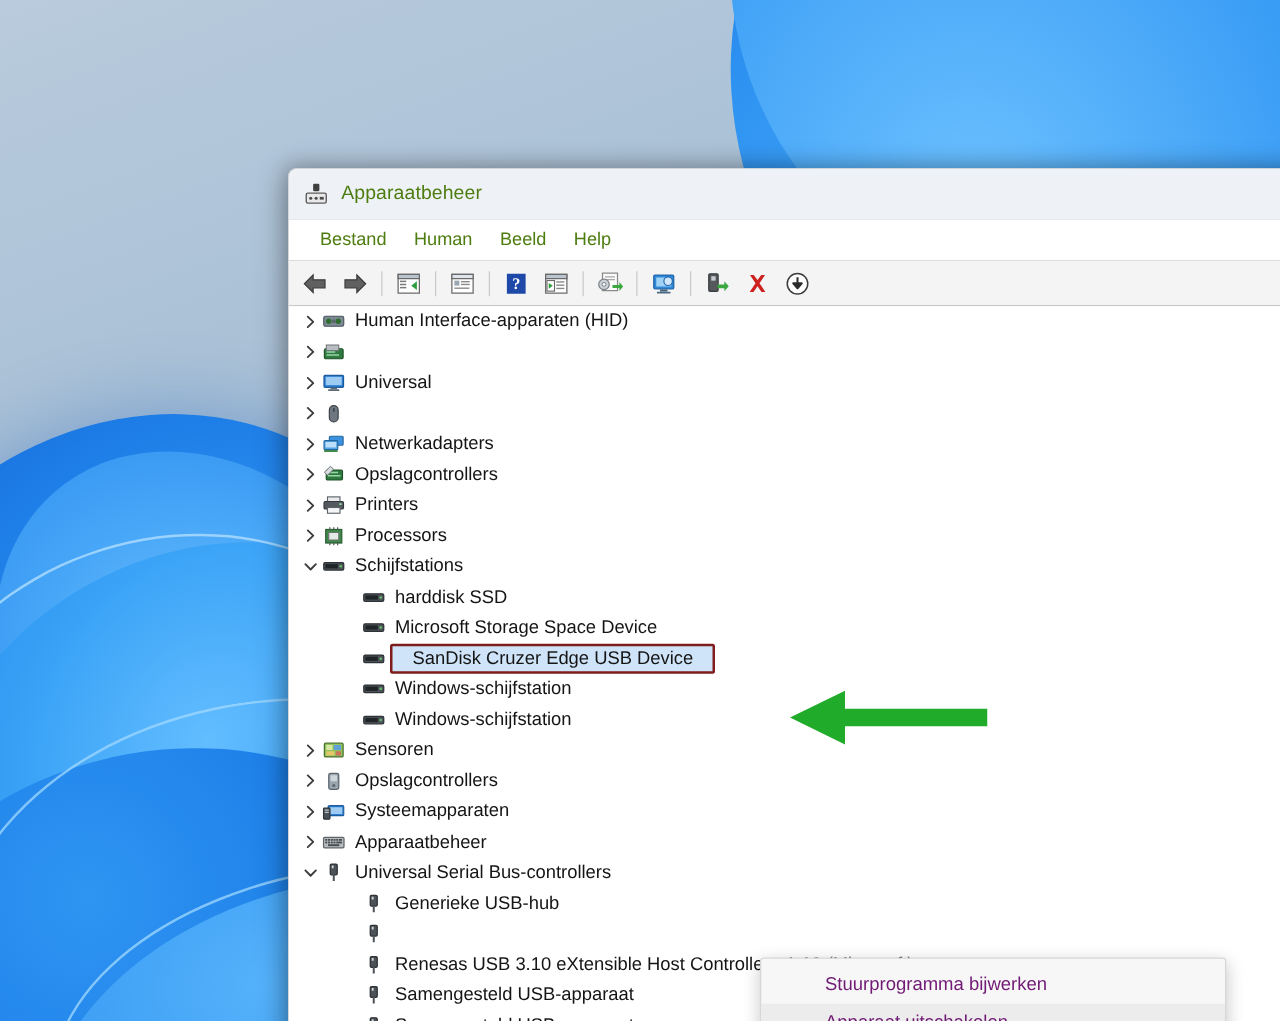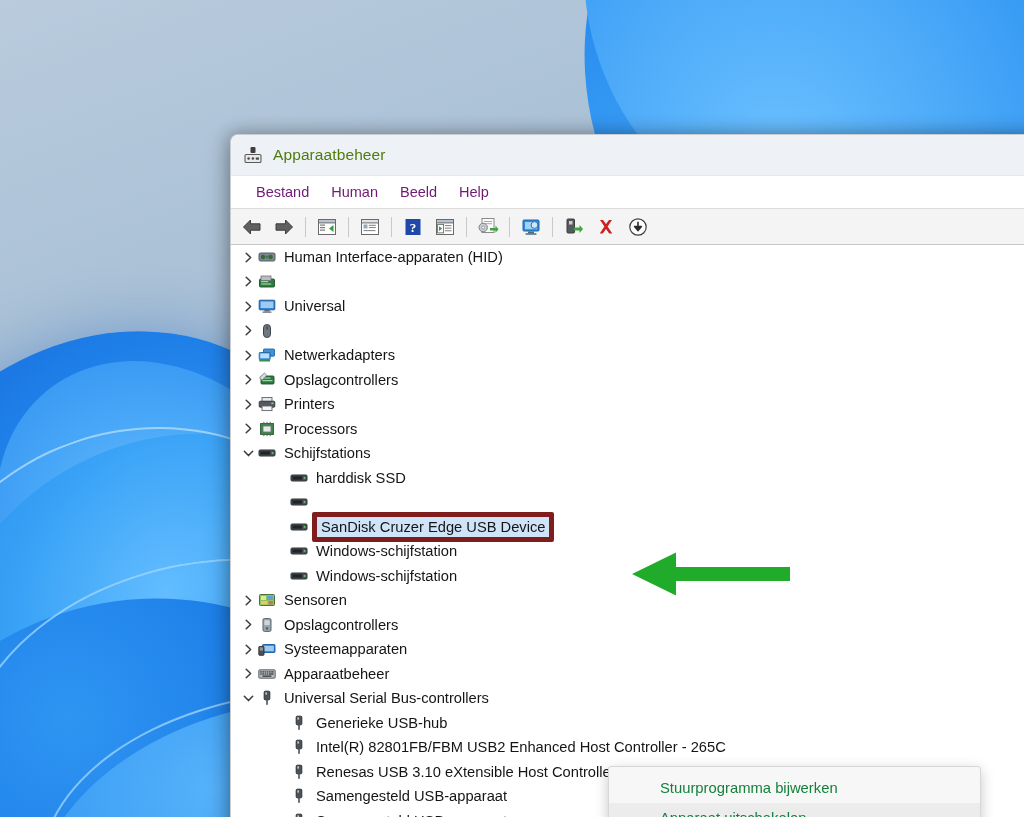--- a/index.html
+++ b/index.html
@@ -67,47 +67,47 @@
     padding-left:12px;border-top-left-radius:8px;
     border-bottom:1px solid #e4e8ec;
   }
   .title-icon{width:20px;height:20px;margin-right:10px;flex:none;}
   .title-text{font-size:15.5px;color:#4d7c0f;letter-spacing:.1px;}
 
   .menubar{
     height:32px;background:#ffffff;display:flex;align-items:center;
     padding-left:14px;border-bottom:1px solid #dcdcdc;
   }
-  .menuitem{font-size:14.5px;color:#701a75;padding:3px 11px;cursor:default;border-radius:3px;}
+  .menuitem{font-size:14.5px;color:#4d7c0f;padding:3px 11px;cursor:default;border-radius:3px;}
 
   .toolbar{
     height:35px;background:#f4f4f4;display:flex;align-items:center;
     padding-left:6px;border-bottom:1px solid #c7c7c7;gap:2px;
   }
   .tb-btn{width:30px;height:28px;display:flex;align-items:center;justify-content:center;border-radius:3px;}
   .tb-sep{width:1px;height:20px;background:#c9c9c9;margin:0 4px;}
 
   .treearea{position:relative;background:#fff;height:593px;overflow:hidden;}
   .row{display:flex;align-items:center;height:24.5px;padding-left:8px;font-size:14.7px;color:#151515;white-space:nowrap;}
   .chev{width:18px;flex:none;display:flex;align-items:center;justify-content:center;color:#3b3b3b;}
   .chev svg{display:block;}
   .ic{width:20px;height:18px;flex:none;margin-right:7px;display:flex;align-items:center;justify-content:center;}
   .lvl1{padding-left:8px;}
   .lvl2{padding-left:40px;}
-  .row.sel .label-wrap{background:#cfe4f9;border:5px solid #7f1d1d;border-radius:2px;padding:0 4px;margin-left:-4px;}
+  .row.sel .label-wrap{background:#cfe4f9;border:2px solid #7f1d1d;border-radius:2px;padding:0 16px;margin-left:-4px;}
   .label-wrap{padding:0 4px;margin-left:-4px;line-height:20px;}
 
   
   #ctxmenu{
     position:absolute;left:377px;top:521px;width:371px;
     background:#f7f7f7;border:1px solid #d7d7d7;border-radius:3px;
     box-shadow:0 4px 14px rgba(0,0,0,.22);
     padding:6px 0 8px 0;z-index:40;
   }
-  .mi{height:30px;display:flex;align-items:center;padding-left:51px;font-size:14.8px;color:#15803d;}
+  .mi{height:30px;display:flex;align-items:center;padding-left:51px;font-size:14.8px;color:#701a75;}
   .mi.hover{background:#ececec;}
 
   
   #greenarrow{position:absolute;left:632px;top:552px;width:158px;height:44px;z-index:60;}
 </style>
 </head>
 <body>
 
 <div id="desktop">
   <div class="bloom tr1"></div>
@@ -398,20 +398,21 @@
         </div>
         <div class="row lvl2">
           <span class="chev"></span>
           <span class="ic">
             <svg width="18" height="16" viewBox="0 0 18 16">
               <rect x="1" y="5" width="16" height="6" rx="1.1" fill="#4c5257" stroke="#2d3236" stroke-width="1"></rect>
               <rect x="2.3" y="6.3" width="10" height="3.4" fill="#1f2427"></rect>
               <circle cx="14.6" cy="8" r="1" fill="#5fc468"></circle>
             </svg>
           </span>
+          <span class="label-wrap">Microsoft Storage Space Device</span>
         </div>
         <div class="row lvl2 sel">
           <span class="chev"></span>
           <span class="ic">
             <svg width="18" height="16" viewBox="0 0 18 16">
               <rect x="1" y="5" width="16" height="6" rx="1.1" fill="#4c5257" stroke="#2d3236" stroke-width="1"></rect>
               <rect x="2.3" y="6.3" width="10" height="3.4" fill="#1f2427"></rect>
               <circle cx="14.6" cy="8" r="1" fill="#5fc468"></circle>
             </svg>
           </span>
@@ -541,21 +542,20 @@
         </div>
         <div class="row lvl2">
           <span class="chev"></span>
           <span class="ic">
             <svg width="18" height="16" viewBox="0 0 18 16">
               <rect x="6.2" y="1.2" width="5.6" height="8.6" rx="1" fill="#4c5257" stroke="#2d3236" stroke-width="1"></rect>
               <rect x="7.4" y="2.4" width="1.5" height="2.2" fill="#cfd4d8"></rect>
               <rect x="8.2" y="9.6" width="1.6" height="5.2" fill="#4c5257"></rect>
             </svg>
           </span>
-          <span class="label-wrap">Intel(R) 82801FB/FBM USB2 Enhanced Host Controller - 265C</span>
         </div>
         <div class="row lvl2">
           <span class="chev"></span>
           <span class="ic">
             <svg width="18" height="16" viewBox="0 0 18 16">
               <rect x="6.2" y="1.2" width="5.6" height="8.6" rx="1" fill="#4c5257" stroke="#2d3236" stroke-width="1"></rect>
               <rect x="7.4" y="2.4" width="1.5" height="2.2" fill="#cfd4d8"></rect>
               <rect x="8.2" y="9.6" width="1.6" height="5.2" fill="#4c5257"></rect>
             </svg>
           </span>

